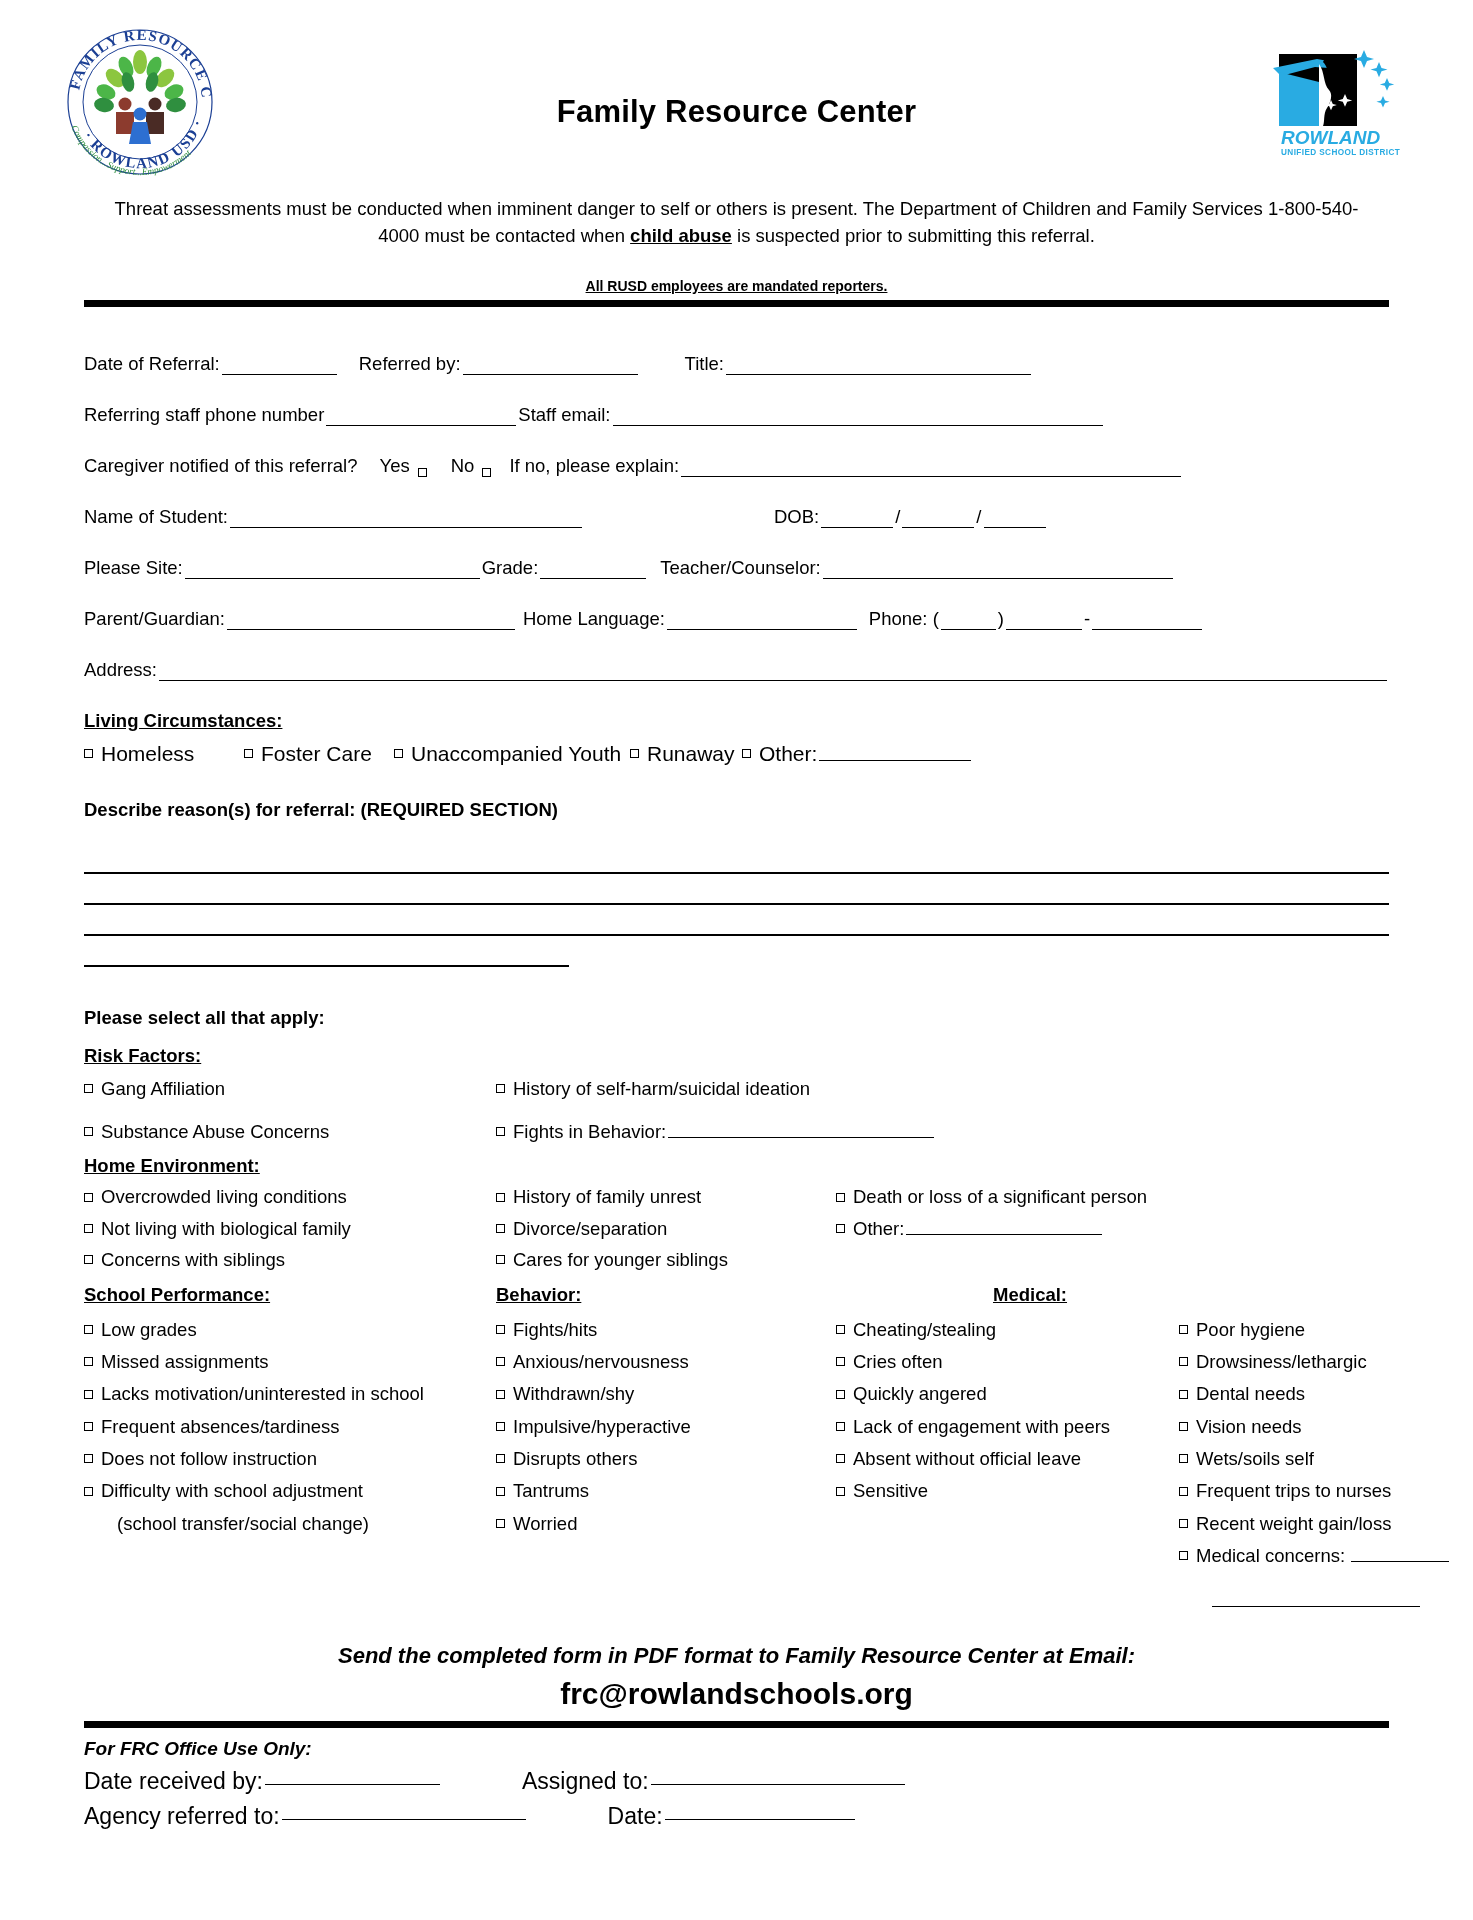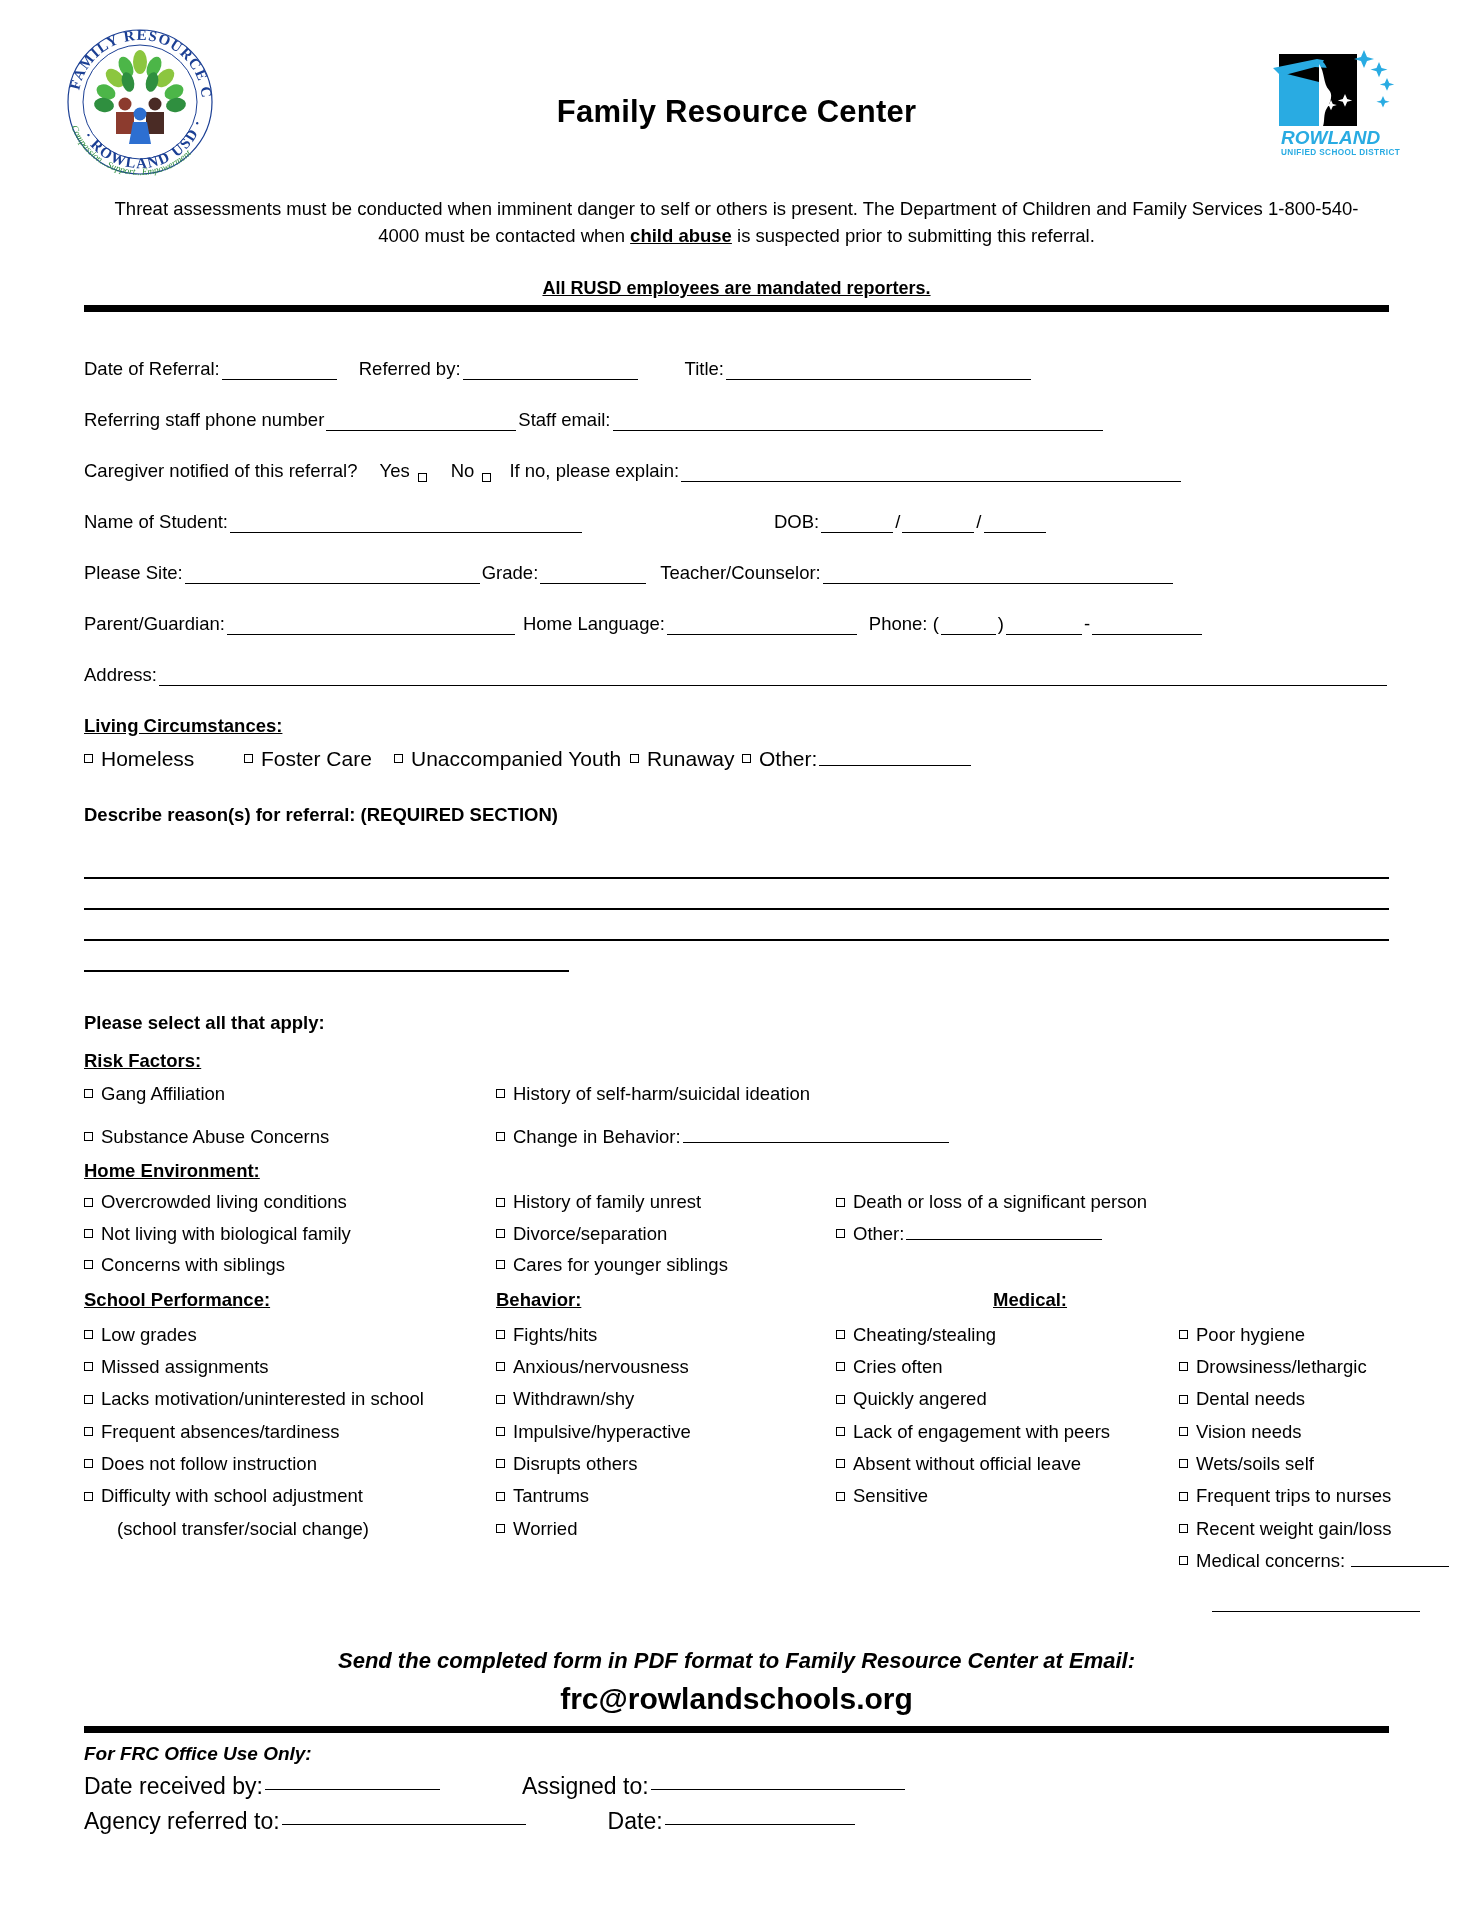--- a/index.html
+++ b/index.html
@@ -52,21 +52,21 @@
     font-size: 18.5px;
     line-height: 1.45;
     margin-top: 26px;
     padding: 0 18px;
   }
   .notice u { text-decoration: underline; font-weight: bold; }
 
   .mandated {
     text-align: center;
     font-weight: bold;
-    font-size: 18px;
+    font-size: 14px;
     text-decoration: underline;
     margin-top: 28px;
   }
 
   .rule-thick {
     height: 7px;
     background: #000;
     margin-top: 6px;
   }
   .rule-thick.bottom { margin-top: 10px; }
@@ -416,21 +416,21 @@
         <div class="chk">
             <span class="cb"></span>
             <span>History of self-harm/suicidal ideation</span>
           </div>
         <div class="chk">
             <span class="cb"></span>
             <span>Substance Abuse Concerns</span>
           </div>
         <div class="chk">
             <span class="cb"></span>
-            <span>Change in Behavior:</span>
+            <span>Fights in Behavior:</span>
             <span class="blank" style="width:266px"></span>
           </div>
       </div>
 
       <div class="section-head" style="margin-top:10px">Home Environment:</div>
 
       <div class="home-grid">
         <div class="chk">
             <span class="cb"></span>
             <span>Overcrowded living conditions</span>

